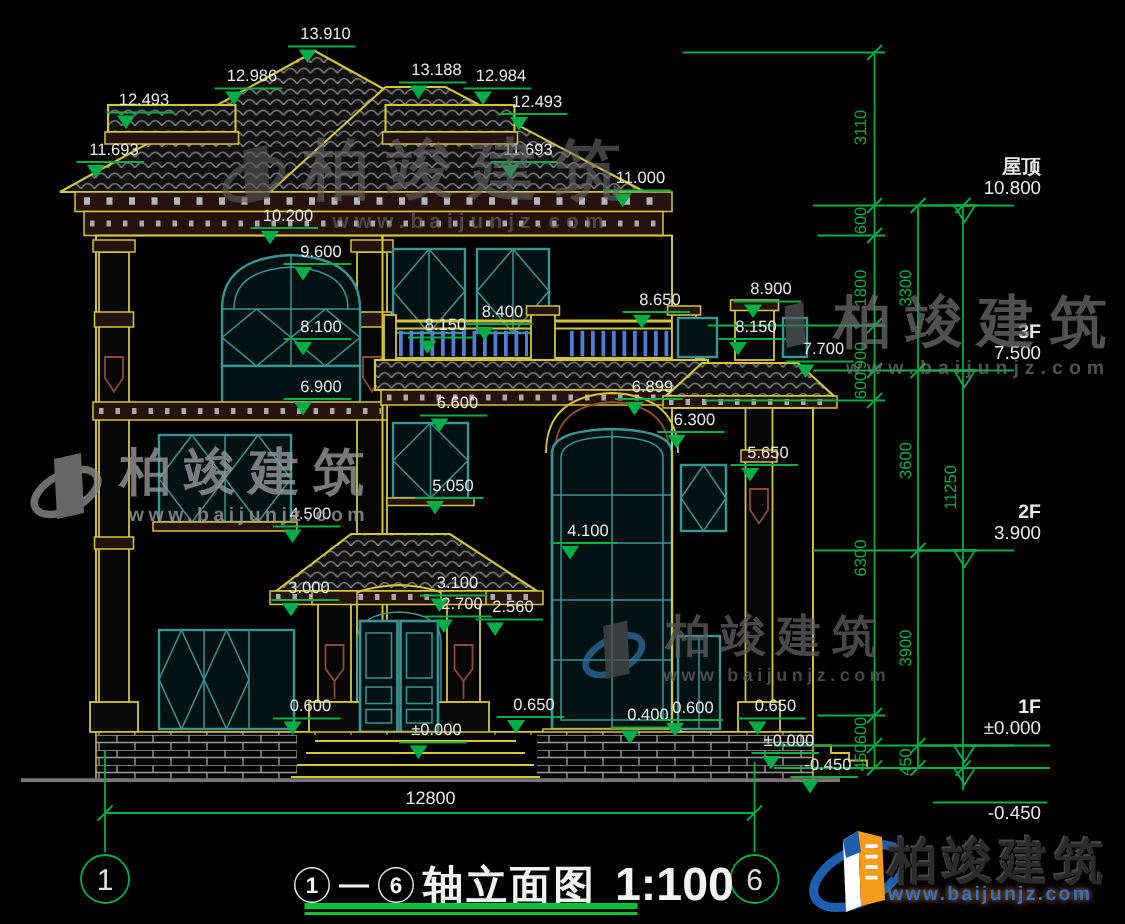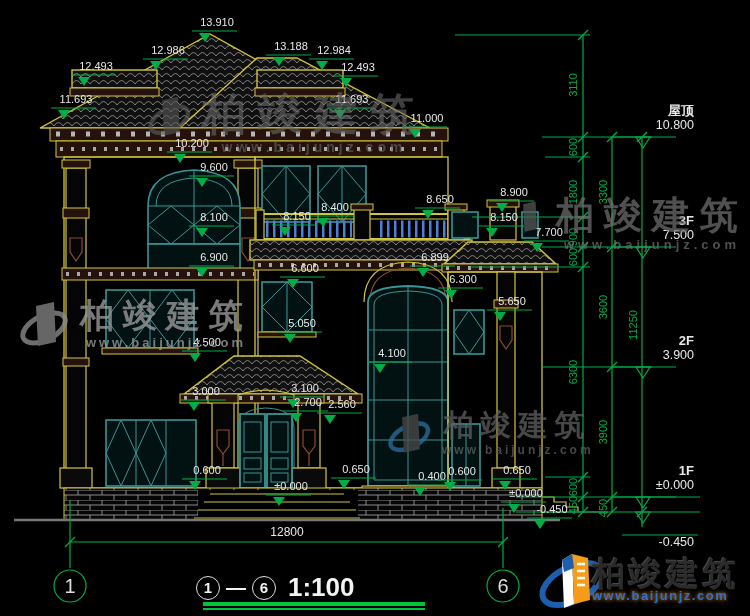--- a/index.html
+++ b/index.html
@@ -33,21 +33,21 @@
   .bal{stroke:var(--blue);stroke-width:17;stroke-dasharray:2.5 4.5;}
   .gnd{stroke:#777;stroke-width:2.5;}
   .wm{position:absolute;display:flex;align-items:flex-start;gap:8px;pointer-events:none;}
   .wm-col{display:flex;flex-direction:column;align-items:center;}
   .wm-brand{font-weight:bold;line-height:1;white-space:nowrap;}
   .wm-url{font-weight:bold;white-space:nowrap;margin-top:3px;}
   .title-row{position:absolute;top:572px;left:196px;display:flex;align-items:center;gap:6px;color:#f2f2f2;}
   .circ{display:inline-flex;width:22px;height:22px;border:1.5px solid #e0e0e0;border-radius:50%;
         align-items:center;justify-content:center;font-size:15px;font-weight:bold;}
   .tmain{font-size:27px;font-weight:bold;letter-spacing:2px;}
-  .tscale{font-size:26px;font-weight:bold;margin-left:6px;}
+  .tscale{font-size:31px;font-weight:bold;margin-left:6px;}
   .tdash{font-size:20px;font-weight:bold;}
   .ul1{position:absolute;top:602px;left:203px;width:222px;height:4px;background:#00c437;}
   .ul2{position:absolute;top:608px;left:203px;width:222px;height:2px;background:#00c437;}
   .logo-brand{position:absolute;top:552px;left:592px;font-size:33px;font-weight:900;color:#2b2b2b;
       letter-spacing:4px;text-shadow:1px 1px 0 #000,-1px -1px 0 #474747;white-space:nowrap;}
   .logo-url{position:absolute;top:588px;left:592px;font-size:13px;font-weight:bold;color:#2f6fd2;
       letter-spacing:1.5px;text-shadow:0 0 4px rgba(245,156,26,.95);white-space:nowrap;}
 </style>
 </head>
 <body>
@@ -573,20 +573,21 @@
       <div class="wm-brand" style="font-size:30px;letter-spacing:7px;">柏竣建筑</div>
       <div class="wm-url" style="font-size:12px;letter-spacing:3px;">www.baijunjz.com</div>
     </div>
   </div>
 
   
   <div class="title-row">
     <span class="circ">1</span>
     <span class="tdash">—</span>
     <span class="circ">6</span>
+    <span class="tmain">轴立面图</span>
     <span class="tscale">1:100</span>
   </div>
   <div class="ul1"></div>
   <div class="ul2"></div>
 
   
   <div class="logo-brand">柏竣建筑</div>
   <div class="logo-url">www.baijunjz.com</div>
 
 </div>

